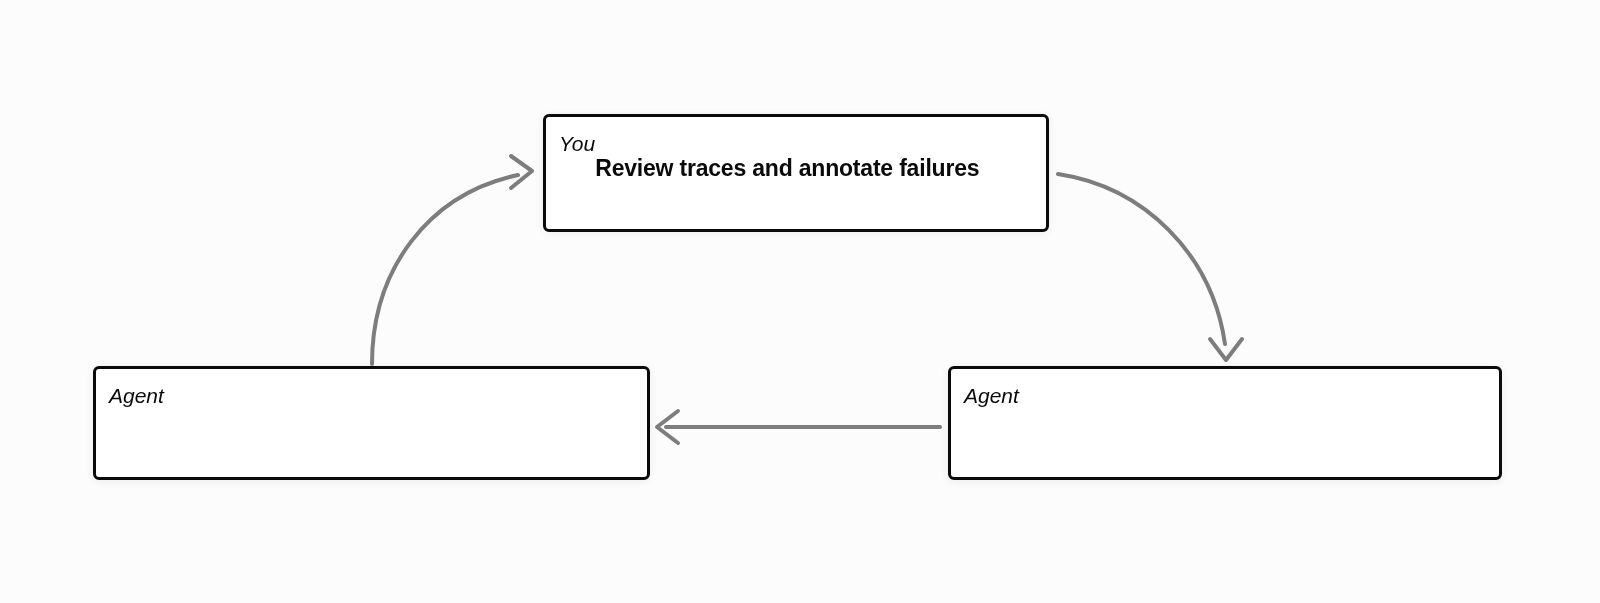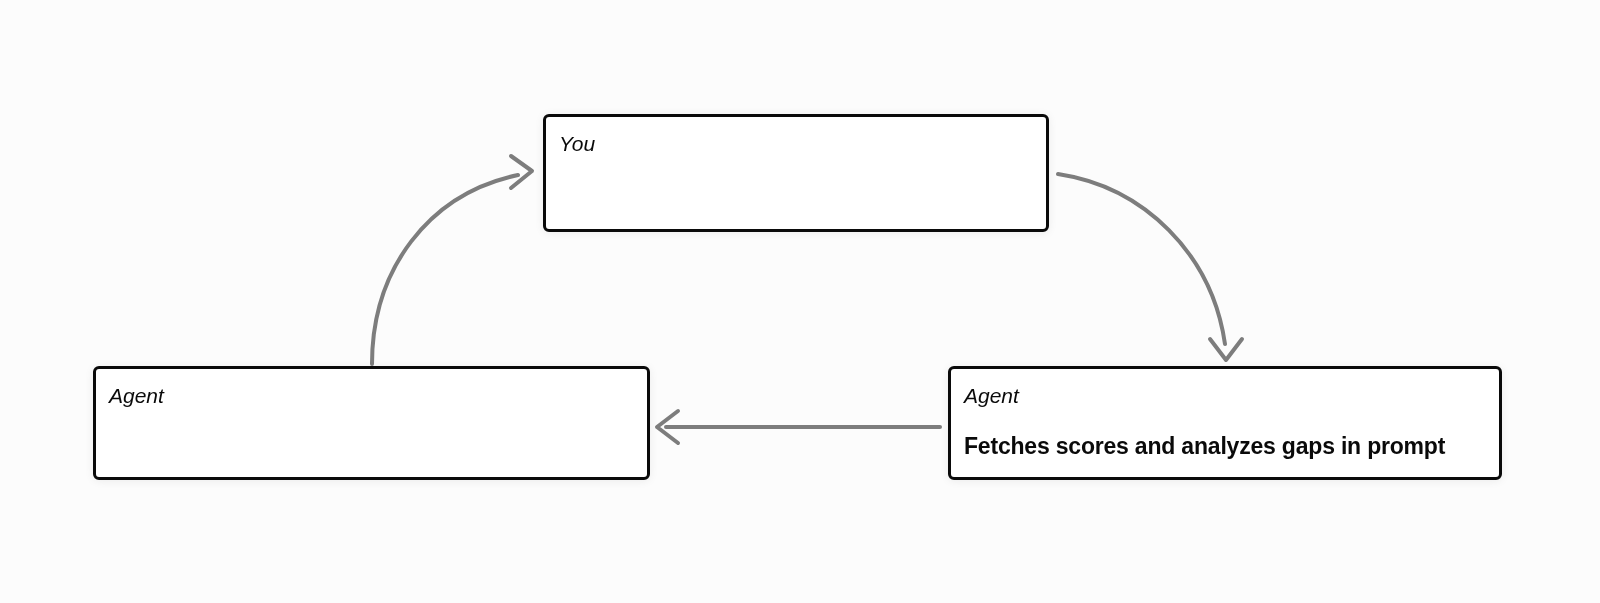--- a/index.html
+++ b/index.html
@@ -35,21 +35,21 @@
     stroke-linejoin: round;
   }
   .node {
     position: absolute;
     background: var(--node-fill);
     border: 3px solid var(--node-border);
     border-radius: 6px;
     padding: 14px 12px 12px 13px;
     box-shadow: 0 1px 10px rgba(0,0,0,0.07);
     display: flex;
-    flex-direction: column;
+    flex-direction: row;
   }
   .node-top   { left: 543px; top: 114px; width: 506px; height: 118px; }
   .node-left  { left:  93px; top: 366px; width: 557px; height: 114px; }
   .node-right { left: 948px; top: 366px; width: 554px; height: 114px; }
   .node .actor {
     font-style: italic;
     font-size: 21px;
     line-height: 26px;
     color: var(--text-color);
   }
@@ -81,24 +81,24 @@
     </g>
 
     <g>
       <path class="arrow" d="M 940 427 L 666 427"></path>
       <polyline class="arrow" points="678,411 657,427 678,443"></polyline>
     </g>
   </svg>
 
   <div class="node node-top">
     <div class="actor">You</div>
+    <div class="title">Review traces and annotate failures</div>
   </div>
 
   <div class="node node-left">
     <div class="actor">Agent</div>
   </div>
 
   <div class="node node-right">
     <div class="actor">Agent</div>
-    <div class="title">Fetches scores and analyzes gaps in prompt</div>
   </div>
 
 </div>
 
 </body></html>

